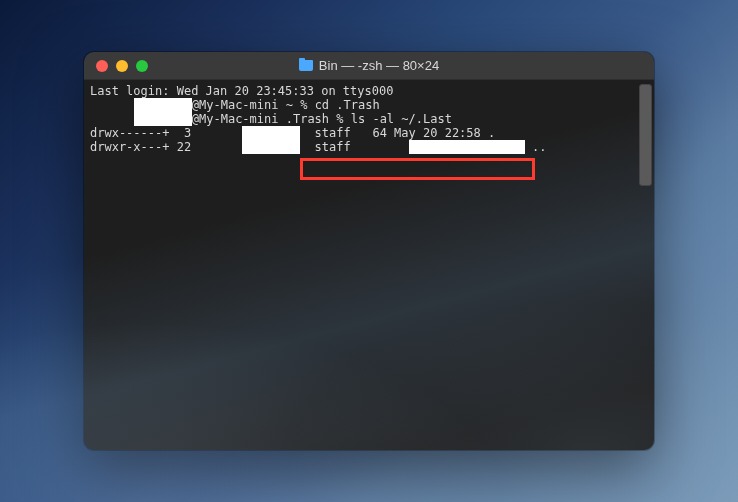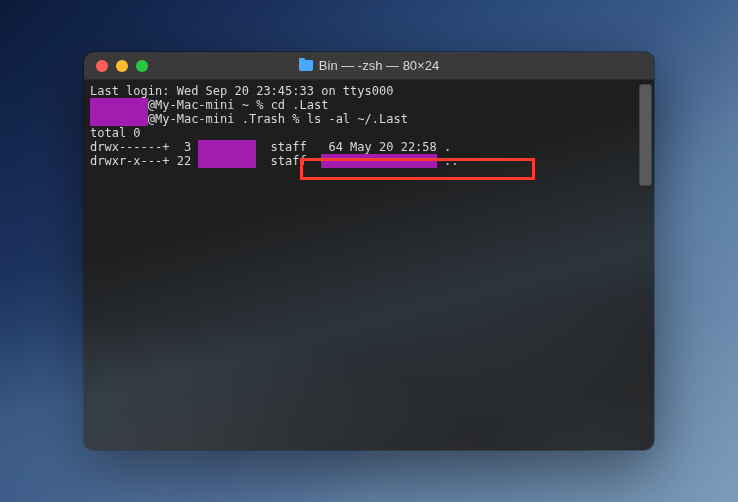--- a/index.html
+++ b/index.html
@@ -88,23 +88,24 @@
       font-family: "SF Mono", Menlo, Monaco, monospace;
       font-size: 12px;
       line-height: 14px;
       color: #d8d8d8;
       position: relative;
       overflow: hidden;
     }
     .line { white-space: pre; }
     .redact {
       display: inline-block;
-      background: #a21caf;
+      background: #ffffff;
       color: transparent;
       user-select: none;
+      margin-left: 44px;
     }
     .highlight-box {
       position: absolute;
       border: 3px solid #ff3b30;
       pointer-events: none;
     }
     .cursor {
       display: inline-block;
       width: 7px;
       height: 13px;
@@ -136,27 +137,26 @@
     </div>
     <div class="title-center">
       <span class="folder-icon"></span>
       <span class="title-text">Bin — -zsh — 80×24</span>
     </div>
   </div>
 
   <div class="terminal-body">
     <div class="scrollbar"></div>
 
-    <div class="line">Last login: Wed Sep 20 23:45:33 on ttys000</div>
+    <div class="line">Last login: Wed Jan 20 23:45:33 on ttys000</div>
 
-    <div class="line"><span class="redact">XXXXXXXX</span><span>@My-Mac-mini</span><span> ~ % </span><span>cd .Last</span></div>
+    <div class="line"><span class="redact">XXXXXXXX</span><span>@My-Mac-mini</span><span> ~ % </span><span>cd .Trash</span></div>
 
     <div class="line"><span class="redact">XXXXXXXX</span><span>@My-Mac-mini</span><span> .Trash % </span><span>ls -al ~/.Last</span></div>
 
-    <div class="line">total 0</div>
 
     <div class="line"><span>drwx------+  3 </span><span class="redact">XXXXXXXX</span><span>  staff   64 May 20 22:58 .</span></div>
 
     <div class="line"><span>drwxr-x---+ 22 </span><span class="redact">XXXXXXXX</span><span>  staff  </span><span class="redact">704 Aug 20 23:46</span><span> ..</span></div>
 
 
     <div class="highlight-box" style="left: 216px; top: 78px; width: 235px; height: 22px;"></div>
   </div>
 </div>
 

